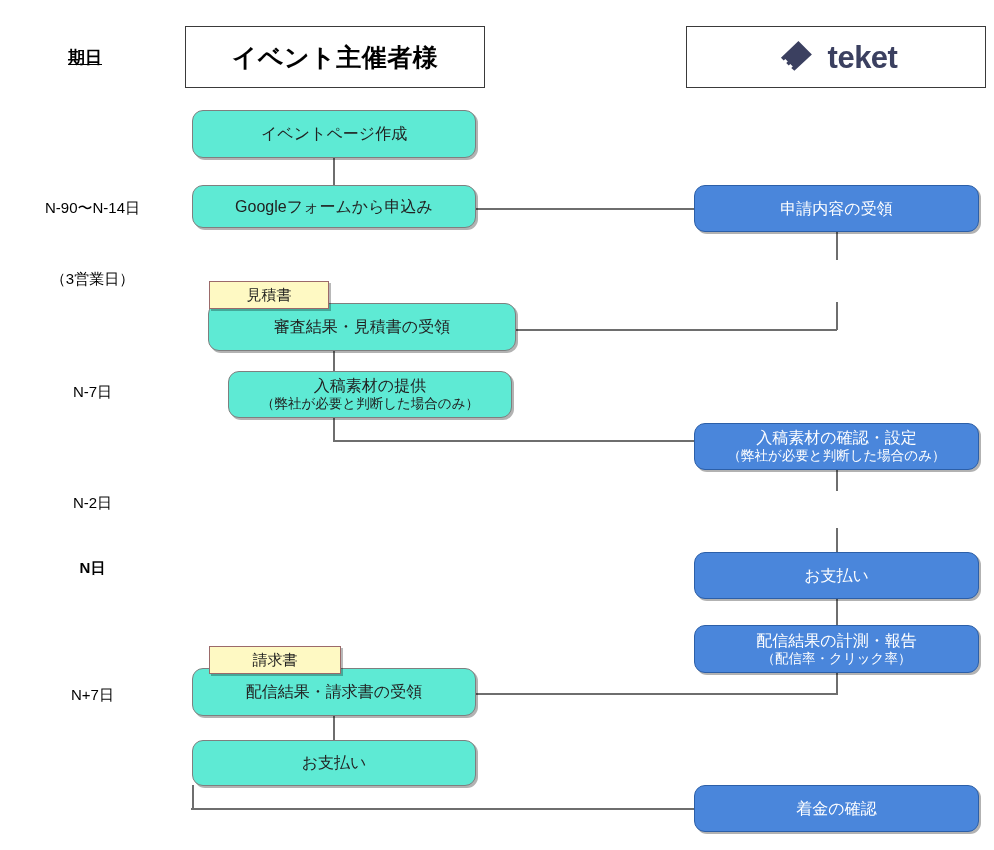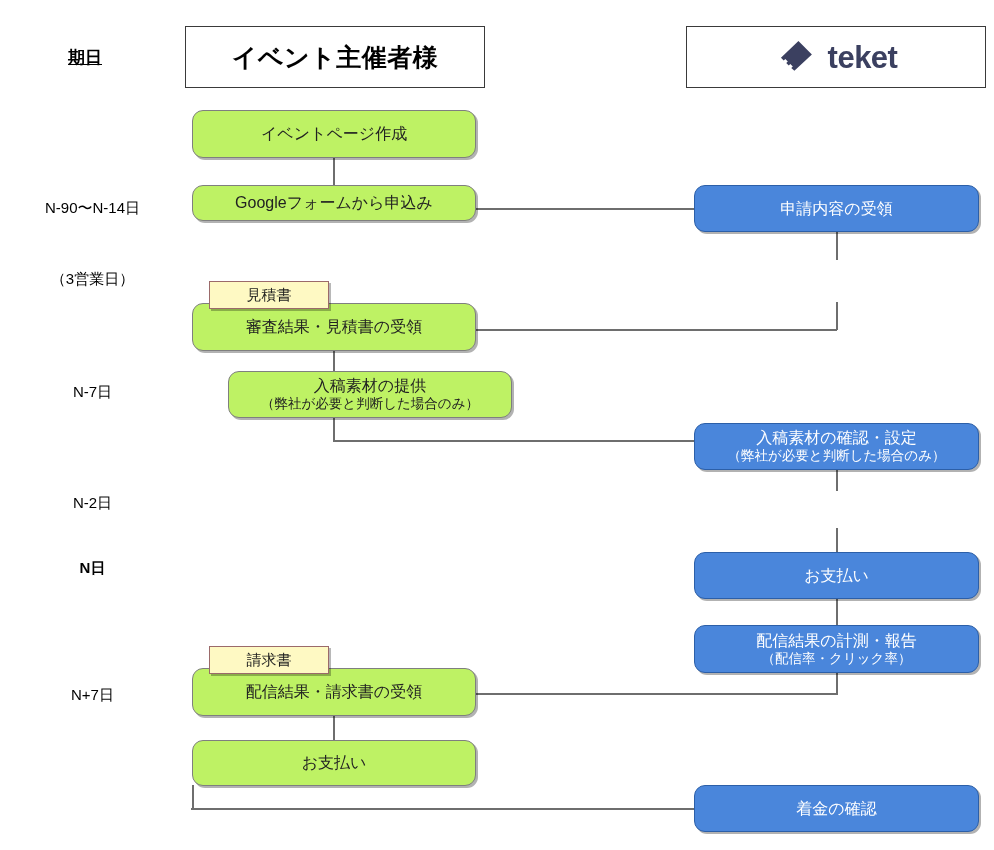--- a/index.html
+++ b/index.html
@@ -63,21 +63,21 @@
     box-sizing: border-box;
     border-radius: 11px;
     display: flex;
     flex-direction: column;
     align-items: center;
     justify-content: center;
     text-align: center;
     z-index: 3;
   }
   .node.gray {
-    background: #bef264;
+    background: #5eead4;
     border: 1.4px solid #7f7f7f;
     box-shadow: 2px 2px 0 rgba(0,0,0,0.30);
     color: #222222;
   }
   .node.blue {
     background: #4a86db;
     border: 1.4px solid #2c5fa8;
     box-shadow: 2px 2px 0 rgba(0,0,0,0.30);
     color: #ffffff;
   }
@@ -194,37 +194,37 @@
 
   <div class="conn v" style="left:333px; top:716px; height:24px;"></div>
 
   <div class="conn v" style="left:192px; top:785px; height:24px;"></div>
   <div class="conn h" style="left:191px; top:808px; width:507px;"></div>
 
   <div class="node gray" style="left:192px; top:110px; width:284px; height:48px;">
     <div class="l1">イベントページ作成</div>
   </div>
 
-  <div class="node gray" style="left:192px; top:185px; width:284px; height:36px;">
+  <div class="node gray" style="left:192px; top:185px; width:284px; height:43px;">
     <div class="l1">Googleフォームから申込み</div>
   </div>
 
   <div class="doc-tag" style="left:209px; top:281px; width:120px; height:28px;">
     <span>見積書</span>
   </div>
-  <div class="node gray" style="left:192px; top:303px; width:284px; height:48px;">
+  <div class="node gray" style="left:208px; top:303px; width:308px; height:48px;">
     <div class="l1">審査結果・見積書の受領</div>
   </div>
 
   <div class="node gray" style="left:192px; top:371px; width:284px; height:47px;margin-left:36px;">
     <div class="l1">入稿素材の提供</div>
     <div class="l2">（弊社が必要と判断した場合のみ）</div>
   </div>
 
-  <div class="doc-tag" style="left:209px; top:646px; width:120px; height:28px;">
+  <div class="doc-tag" style="left:209px; top:646px; width:132px; height:28px;">
     <span>請求書</span>
   </div>
   <div class="node gray" style="left:192px; top:668px; width:284px; height:48px;">
     <div class="l1">配信結果・請求書の受領</div>
   </div>
 
   <div class="node gray" style="left:192px; top:740px; width:284px; height:46px;">
     <div class="l1">お支払い</div>
   </div>
 

